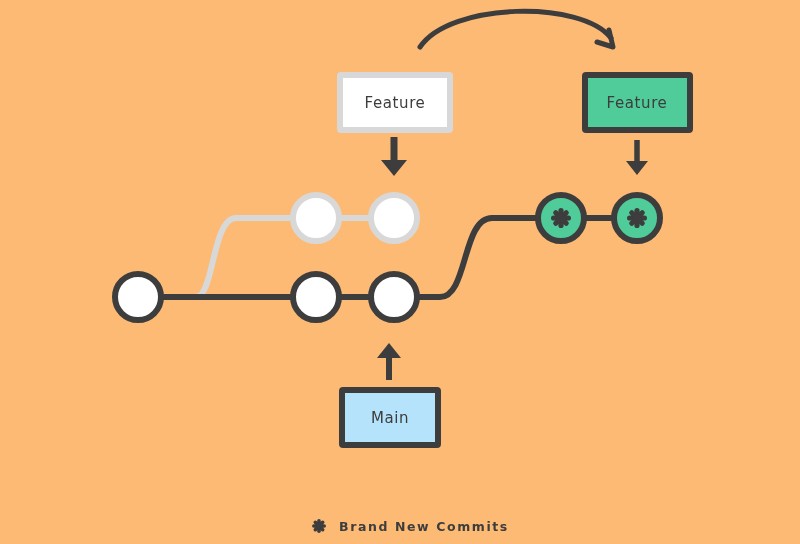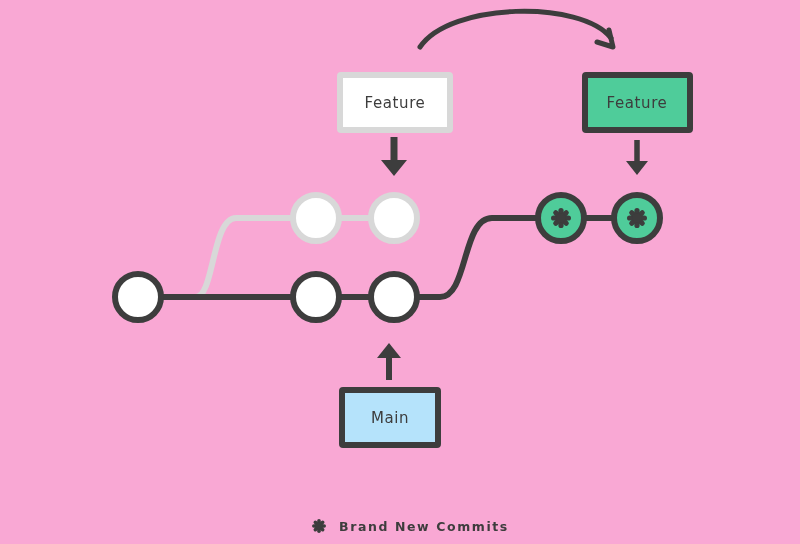--- a/index.html
+++ b/index.html
@@ -10,21 +10,21 @@
   body {
     width: 800px;
     height: 544px;
     overflow: hidden;
     font-family: "DejaVu Sans", "Liberation Sans", sans-serif;
   }
   #stage {
     position: relative;
     width: 800px;
     height: 544px;
-    background: #f9a8d4;
+    background: #fdba74;
   }
   #diagram-svg {
     position: absolute;
     left: 0;
     top: 0;
     width: 800px;
     height: 544px;
     display: block;
   }
   .lbl {

